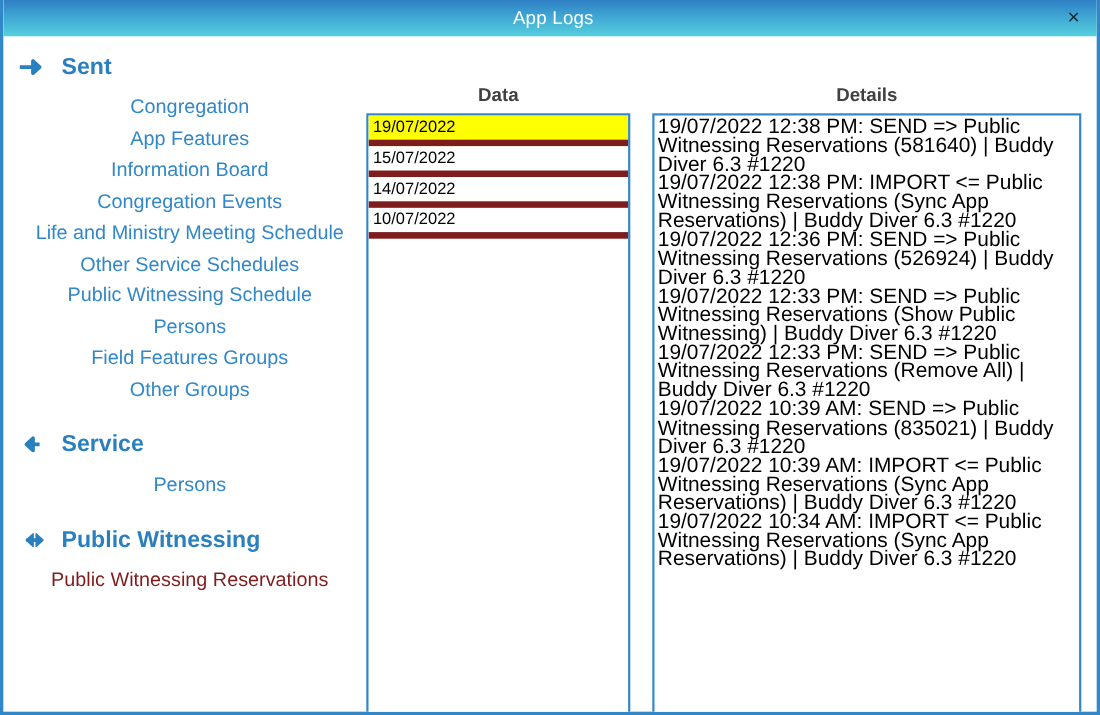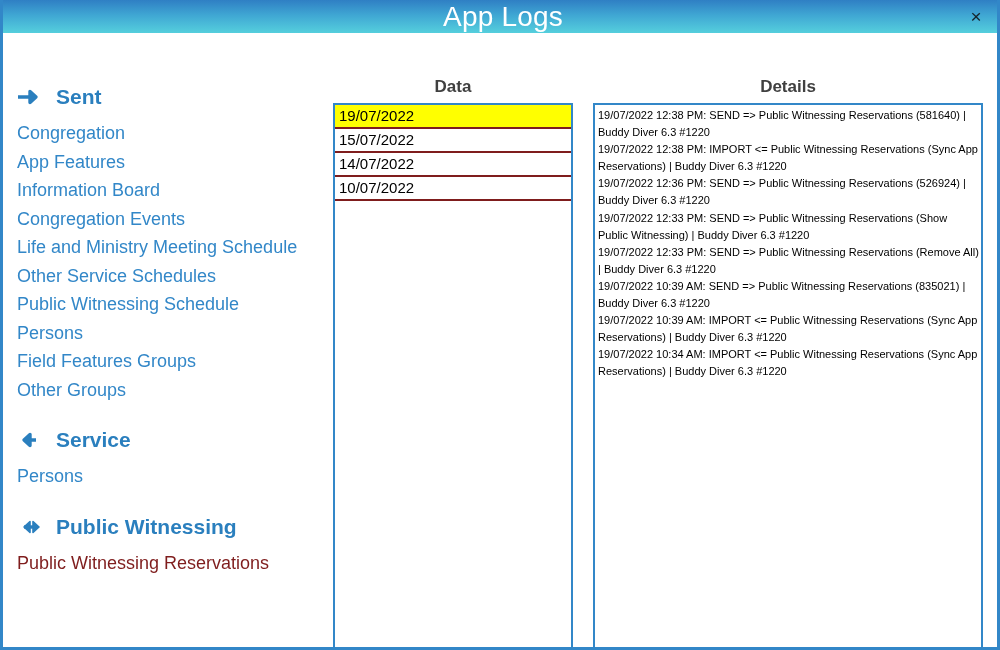--- a/index.html
+++ b/index.html
@@ -31,21 +31,21 @@
     position: relative;
     height: 33px;
     width: 1000px;
     background: linear-gradient(to bottom, #2f7fc4 0%, #3fa6d3 45%, #55cfdd 100%);
     display: flex;
     align-items: center;
     justify-content: center;
   }
   #title-text {
     color: #ffffff;
-    font-size: 28px;
+    font-size: 17px;
     font-weight: normal;
     letter-spacing: .2px;
     line-height: 33px;
     user-select: none;
   }
   #close-button {
     position: absolute;
     right: 12px;
     top: 0;
     height: 33px;
@@ -66,22 +66,23 @@
     height: 614px;
   }
 
   
   #sidebar {
     position: absolute;
     left: 0;
     top: 0;
     width: 325px;
     height: 614px;
-    padding: 52px 0 0 14px;
-    box-sizing: border-box;
+    padding: 16px 0 0 14px;
+    box-sizing: border-box;
+    text-align: center;
   }
   .nav-section {
     display: flex;
     align-items: center;
     gap: 11px;
     margin: 0 0 10px 0;
     cursor: pointer;
   }
   .nav-section .arrow-icon {
     display: inline-block;
@@ -130,21 +131,21 @@
     border: 2px solid #3287c8;
     background: #ffffff;
     overflow: hidden;
   }
   .data-row {
     height: 22px;
     line-height: 22px;
     padding: 0 0 0 4px;
     font-size: 15px;
     color: #000000;
-    border-bottom: 2px solid #7f1d1d;
+    border-bottom: 6px solid #7f1d1d;
     background: #ffffff;
     cursor: pointer;
     white-space: nowrap;
     overflow: hidden;
   }
   .data-row.highlight {
     background: #ffff00;
   }
 
   #details-panel {
@@ -153,21 +154,21 @@
     top: 70px;
     width: 390px;
     height: 566px;
     box-sizing: border-box;
     border: 2px solid #3287c8;
     background: #ffffff;
     overflow: hidden;
     padding: 2px 2px 0 3px;
   }
   .detail-line {
-    font-size: 11px;
+    font-size: 19px;
     line-height: 17.1px;
     color: #000000;
     white-space: normal;
     word-break: normal;
   }
 </style>
 </head>
 <body>
 
 <div id="window">

